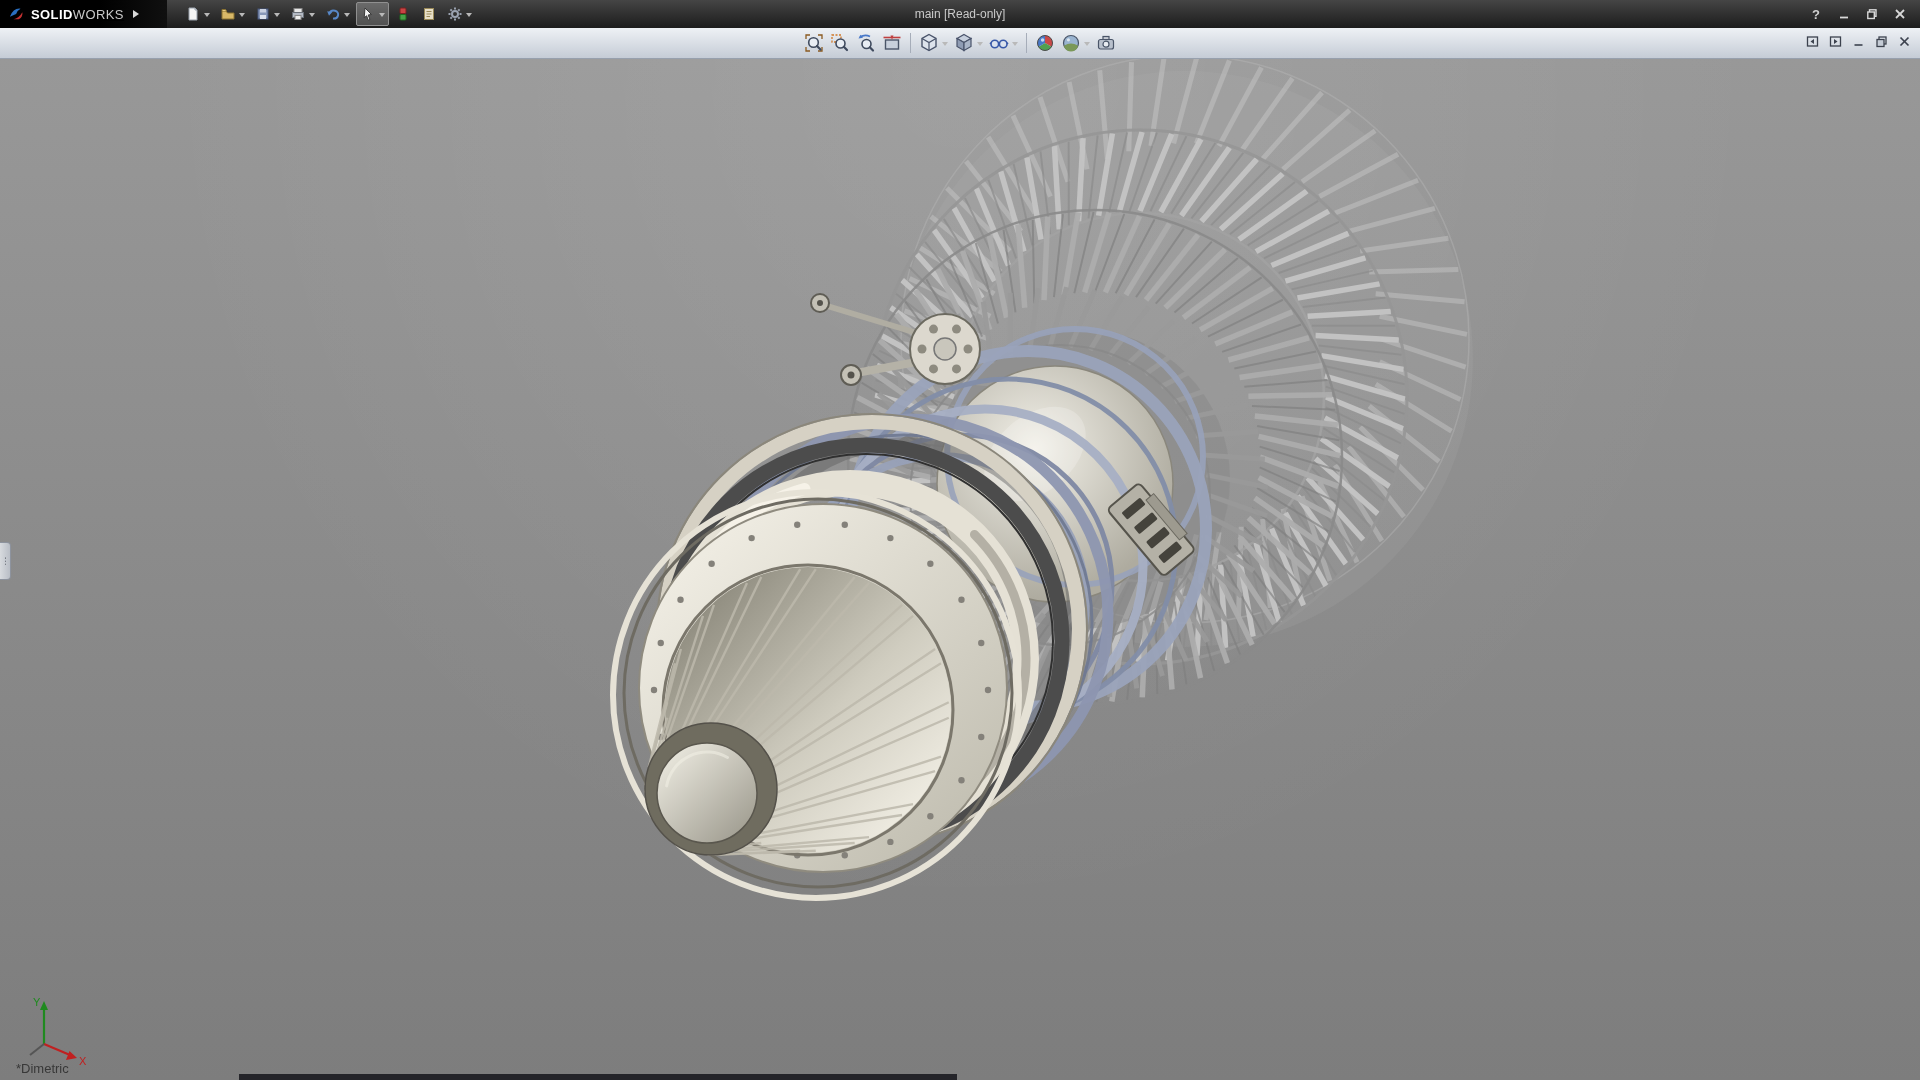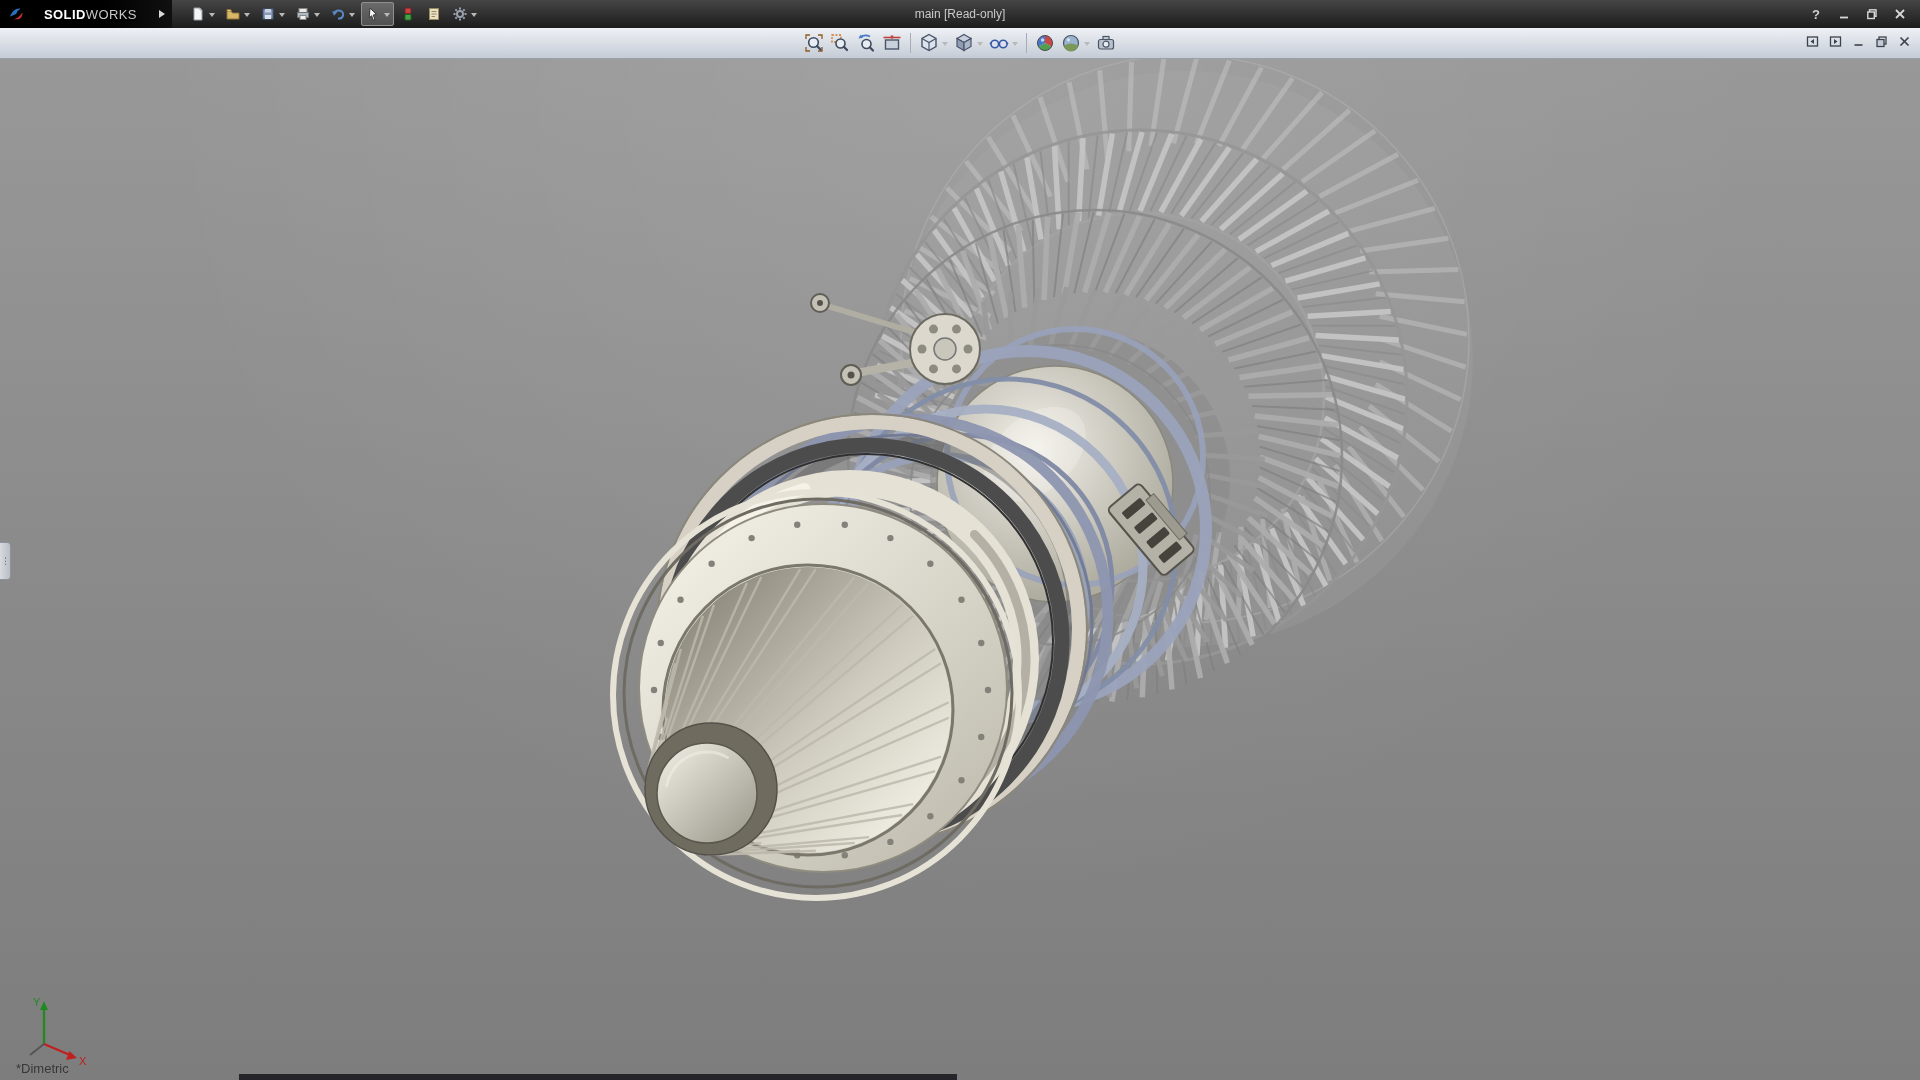--- a/index.html
+++ b/index.html
@@ -7,21 +7,21 @@
     width:1920px;height:1080px;overflow:hidden;position:relative;
     font-family:"Liberation Sans",sans-serif;background:#808080;
     -webkit-font-smoothing:antialiased;
   }
   
   .titlebar{
     position:absolute;top:0;left:0;right:0;height:28px;
     background:linear-gradient(#454545,#1c1c1c);
     display:flex;align-items:center;z-index:30;
   }
-  .brand{display:flex;align-items:center;gap:18px;height:100%;padding:0 3px 0 8px;
+  .brand{display:flex;align-items:center;gap:5px;height:100%;padding:0 24px 0 8px;
     background:linear-gradient(90deg,#000 60%,#101010);text-decoration:underline;}
   .brand-logo{width:18px;height:16px;}
   .brand-text{font-size:13px;letter-spacing:.4px;color:#fff;font-weight:bold;}
   .brand-text .light{font-weight:normal;color:#c9c9c9;}
   .brand-arrow{width:0;height:0;border:4px solid transparent;border-left:6px solid #d8d8d8;margin-left:4px;}
   .tb-tools{display:flex;align-items:center;gap:2px;margin-left:14px;}
   .tb-btn{height:22px;display:flex;align-items:center;justify-content:center;
     padding:0 3px;border:1px solid transparent;border-radius:2px;}
   .tb-btn svg{display:block;}
   .tb-btn.pressed{background:rgba(255,255,255,.22);border-color:#909090;}

